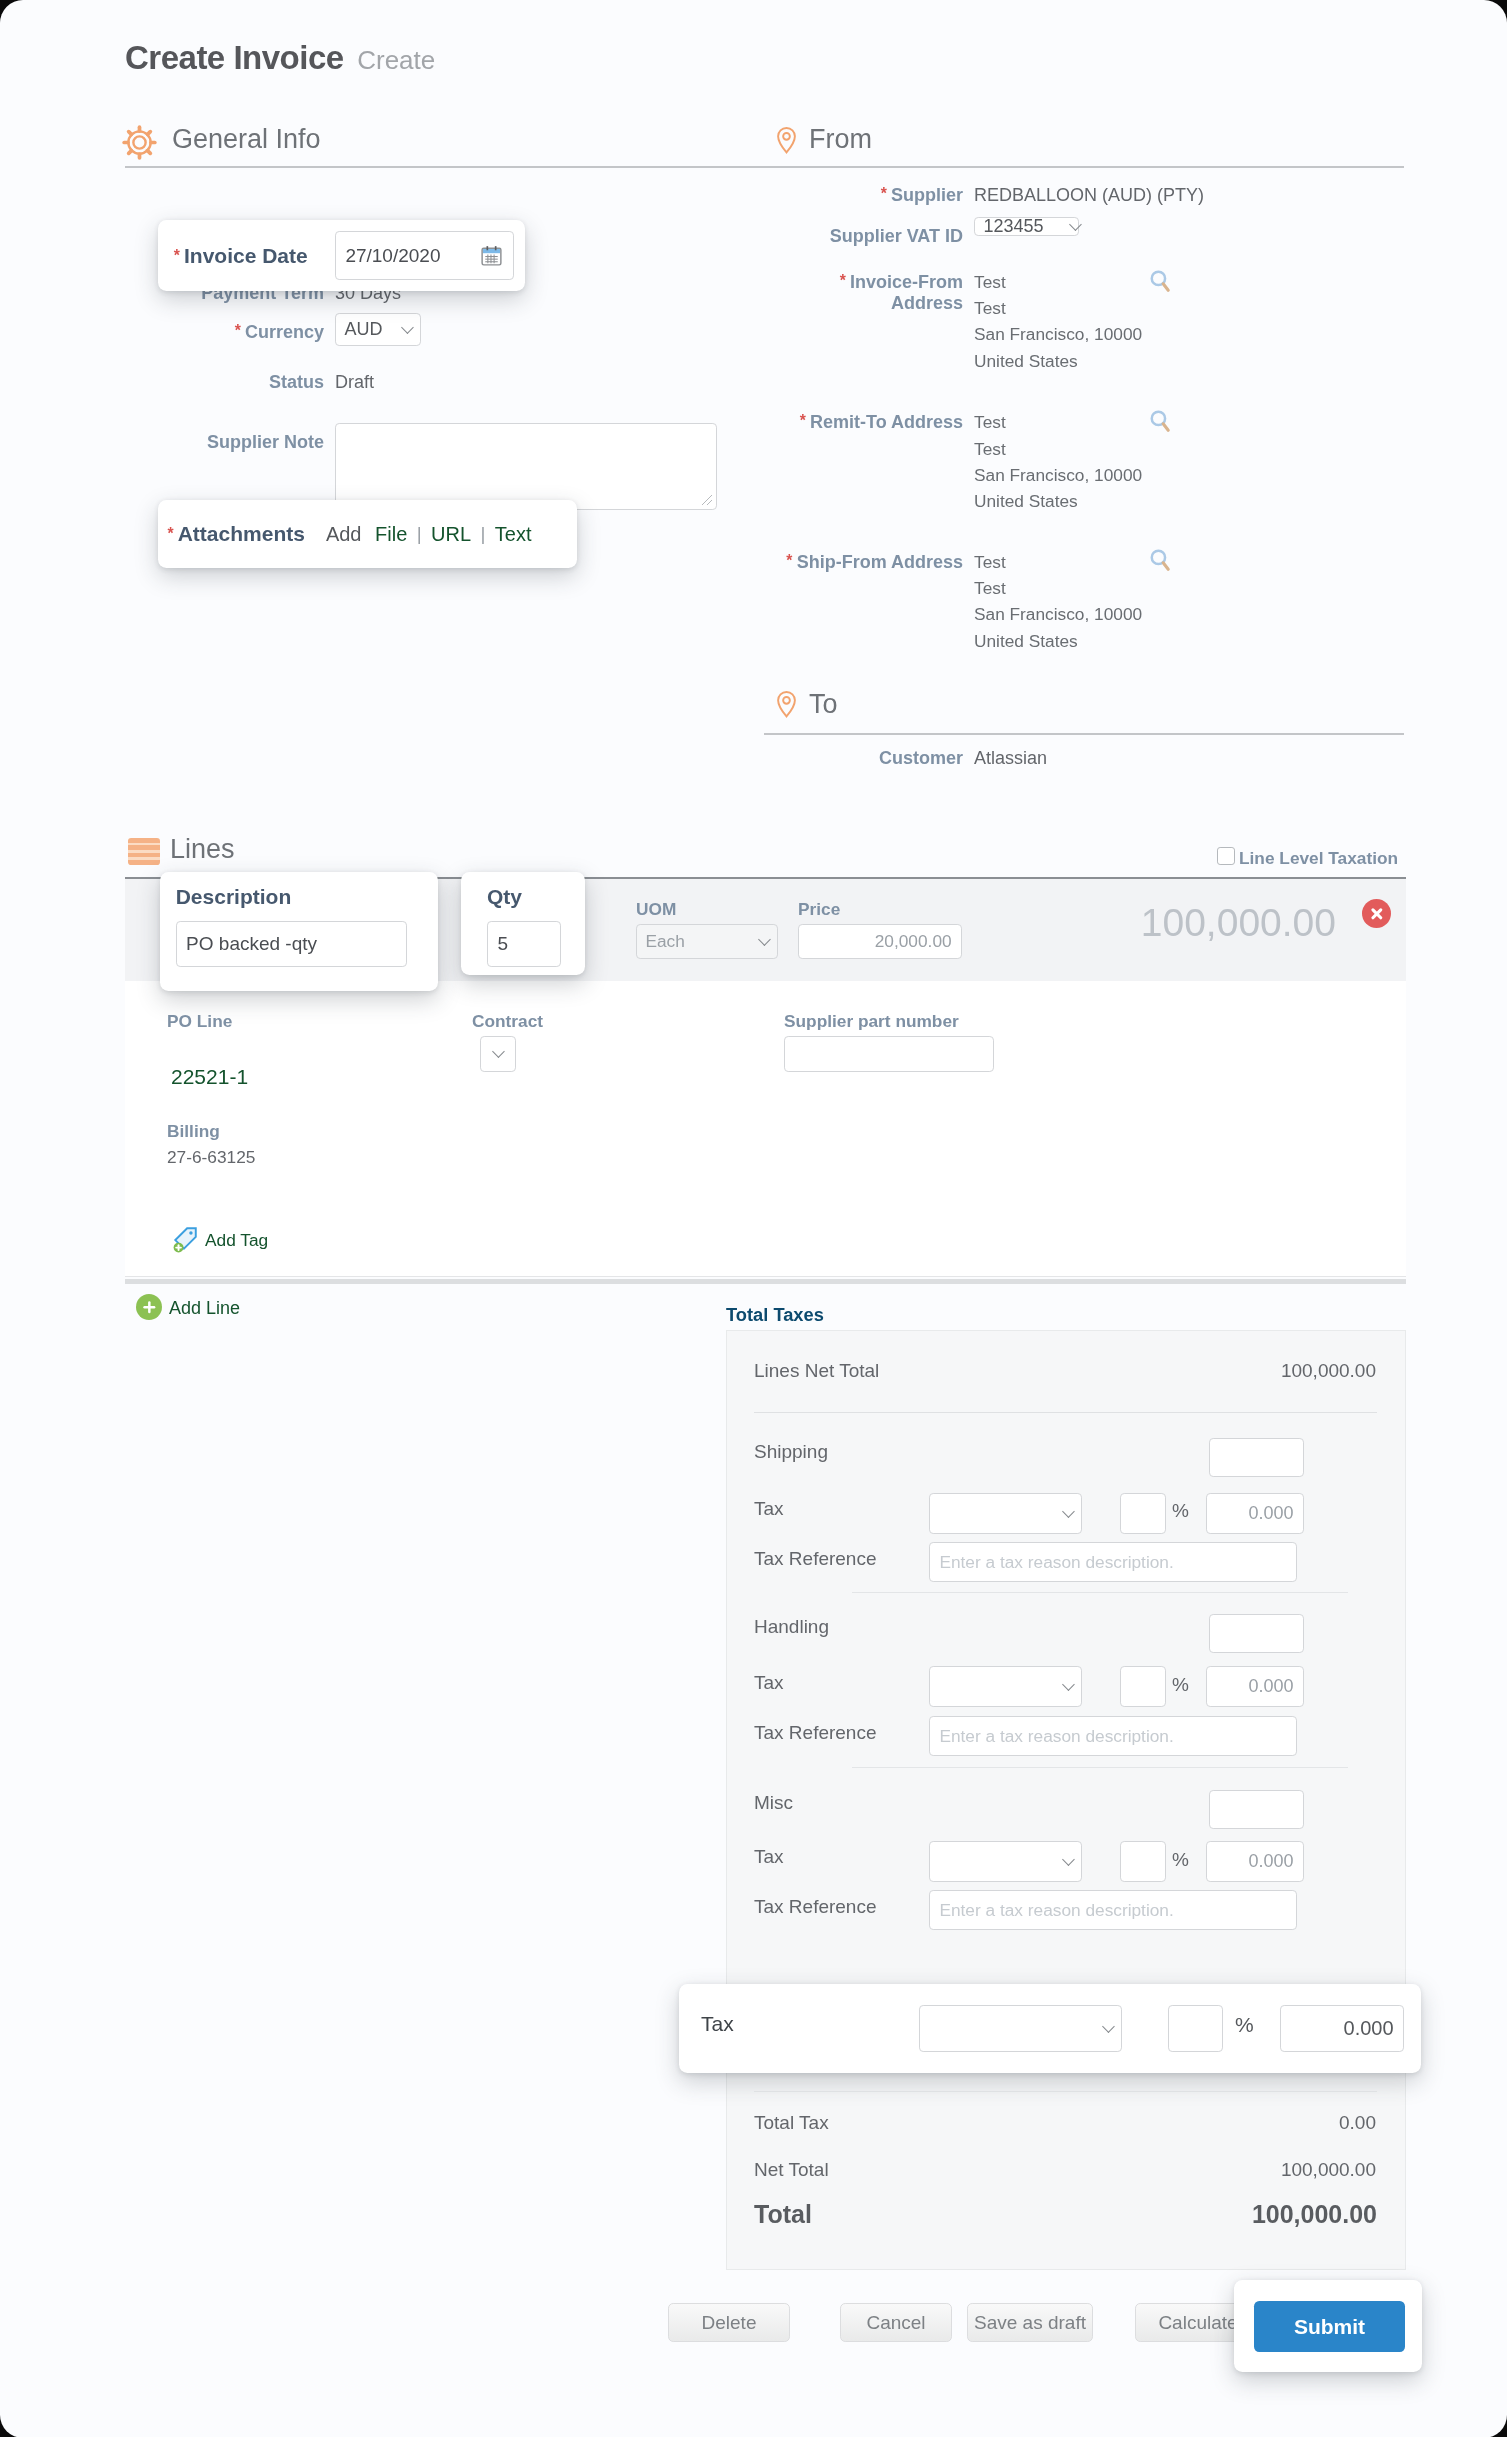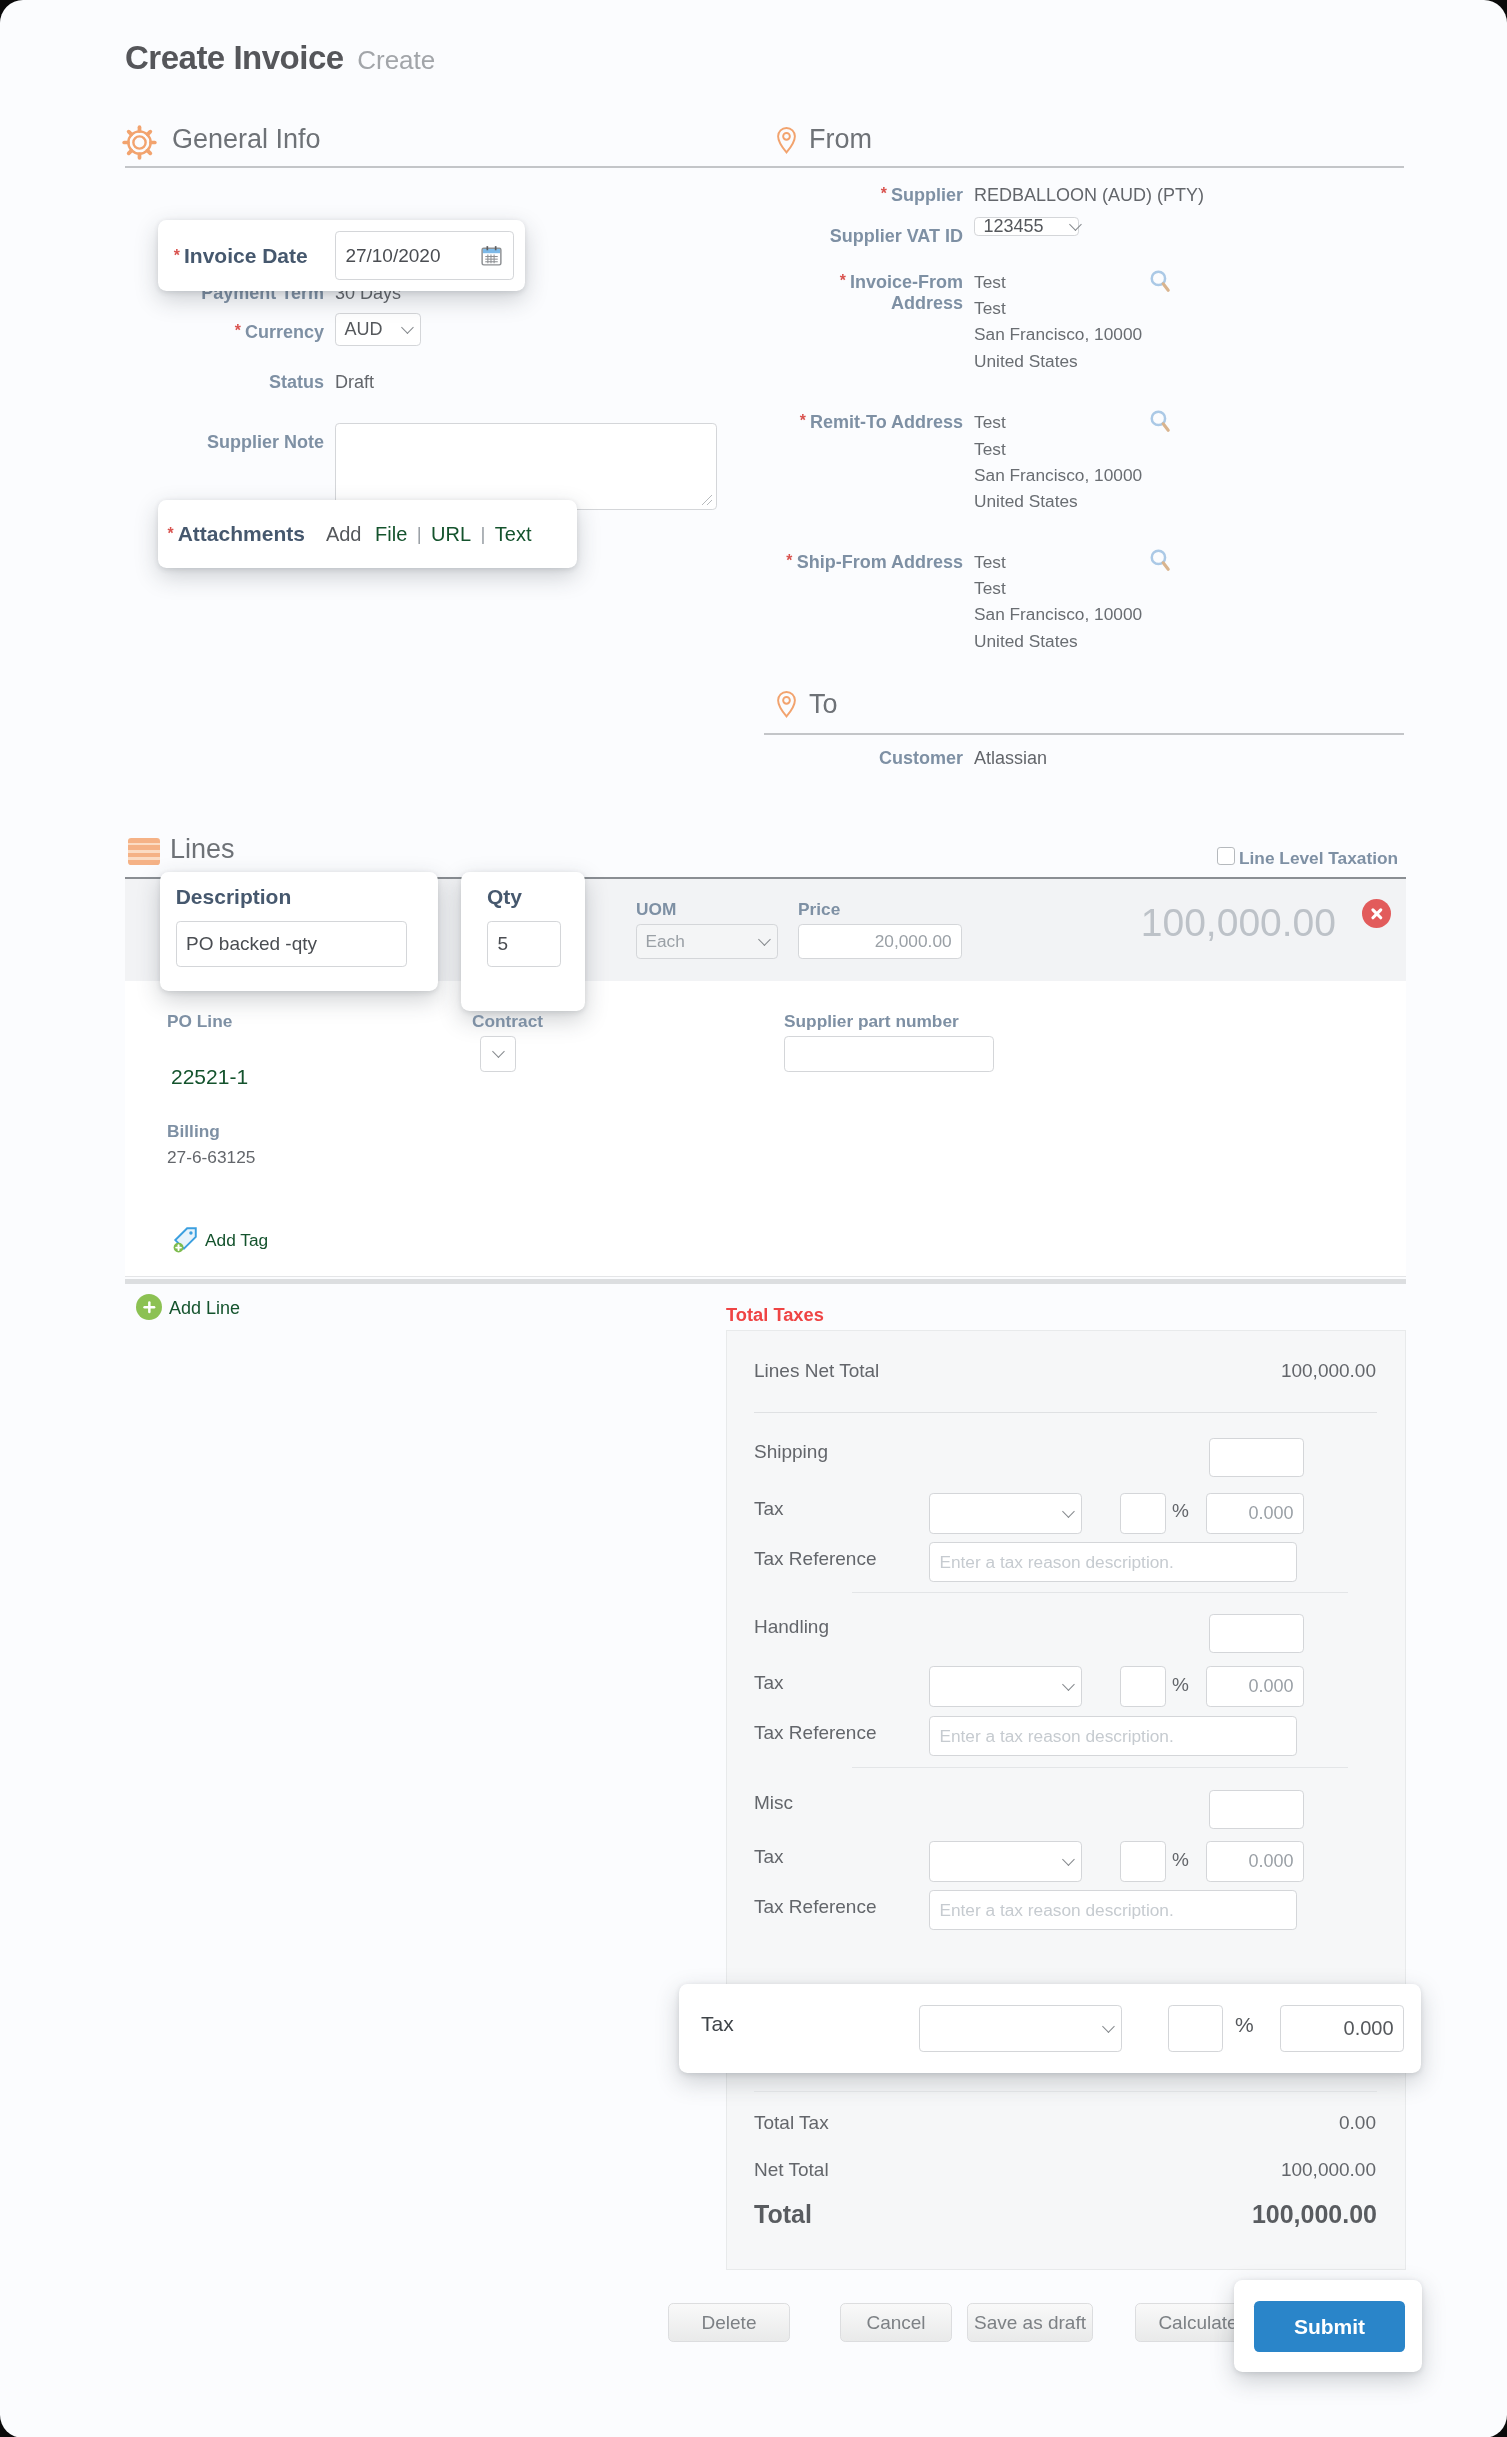--- a/index.html
+++ b/index.html
@@ -195,21 +195,21 @@
           <line x1="15" y1="5" x2="5" y2="15"></line>
         </g>
       </svg>
   </div>
 
   <div class="callout" style="left:160px;top:872px;width:278px;height:119px;">
     <div class="co-lbl" style="position:absolute;left:15.7px;top:12.6px;">Description</div>
     <input class="inp" style="left: 15.7px; top: 49px; width: 231px; height: 46px; font-size: 19px; color: rgb(74, 77, 82);" value="PO backed -qty">
   </div>
 
-  <div class="callout" style="left:461px;top:872px;width:124px;height:139px;">
+  <div class="callout" style="left:461px;top:872px;width:124px;height:103px;">
     <div class="co-lbl" style="position:absolute;left:26px;top:12.6px;">Qty</div>
     <input class="inp" style="left: 26px; top: 49px; width: 74px; height: 46px; font-size: 19px; color: rgb(74, 77, 82);" value="5">
   </div>
 
   <div class="lblR" style="left:167px;top:1011px;width:157px;text-align:left;font-size:17.3px;">PO Line</div>
   <div class="abs link" style="left:171px;top:1037px;font-size:21px;margin-top:28px;">22521-1</div>
 
   <div class="lblR" style="left:472px;top:1011px;width:157px;text-align:left;font-size:17.3px;">Contract</div>
   <div class="fselect" style="left:480px;top:1036px;width:36px;height:36px;justify-content:center;padding:0;">
     <span class="chev" style="margin-left:0;"></span>
@@ -235,21 +235,21 @@
   <div class="greenplus" style="left:136px;top:1294px;width:26px;height:26px;">
     <svg width="14.7" height="14.7" viewBox="0 0 20 20">
         <g stroke="#fff" stroke-width="3.4" stroke-linecap="round">
           <line x1="10" y1="3.5" x2="10" y2="16.5"></line>
           <line x1="3.5" y1="10" x2="16.5" y2="10"></line>
         </g>
       </svg>
   </div>
   <div class="abs link" style="left:169px;top:1298px;font-size:18px;">Add Line</div>
 
-  <div class="lblR" style="left:726px;top:1304px;width:209px;text-align:left;font-size:18.3px;color:#ef4444;">Total Taxes</div>
+  <div class="lblR" style="left:726px;top:1304px;width:209px;text-align:left;font-size:18.3px;color:#0c4a6e;">Total Taxes</div>
   <div class="tpanel" style="left:726px;top:1330px;width:680px;height:940px;"></div>
 
   <div class="tlabel" style="left:754px;top:1360px;">Lines Net Total</div>
   <div class="tval" style="left:1099px;top:1360px;width:277px;">100,000.00</div>
   <div class="abs" style="left:754px;top:1412px;width:623px;height:1px;background:#dfe1e3;"></div>
 
   <div class="tlabel" style="left:754px;top:1441px;">Shipping</div>
   <input class="inp" style="left: 1209px; top: 1438px; width: 95px; height: 39px;">
   <div class="tlabel" style="left:754px;top:1498px;">Tax</div>
   <div class="fselect" style="left:929px;top:1493px;width:153px;height:41px;">

